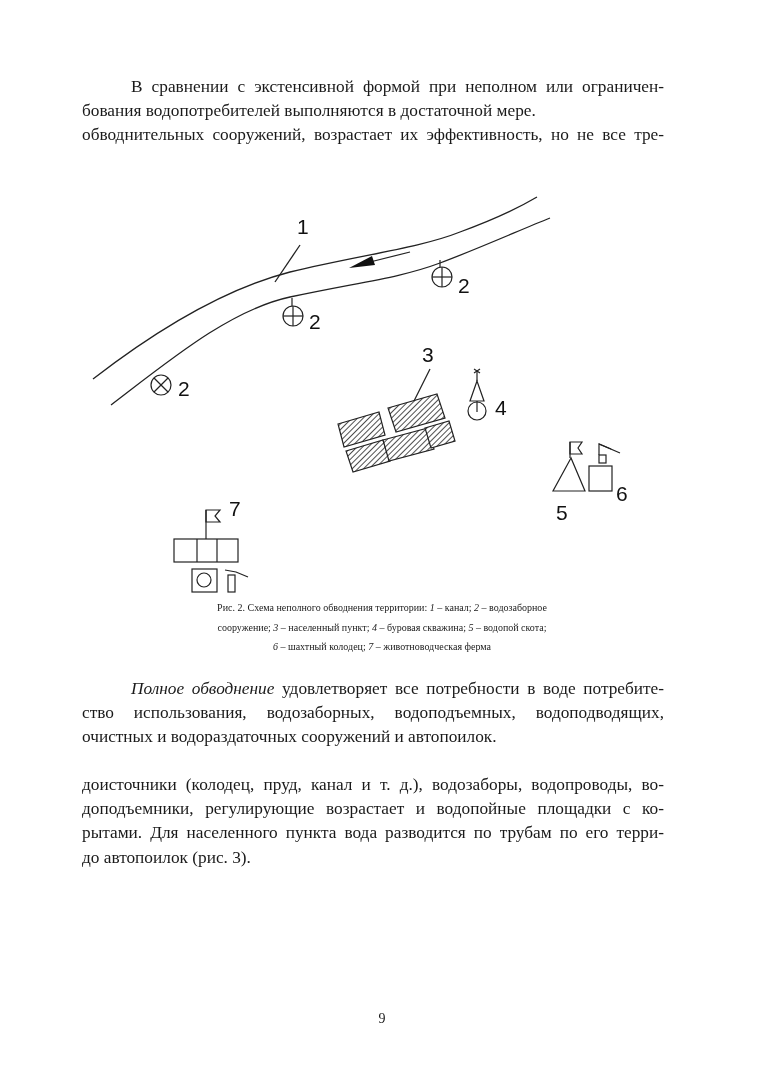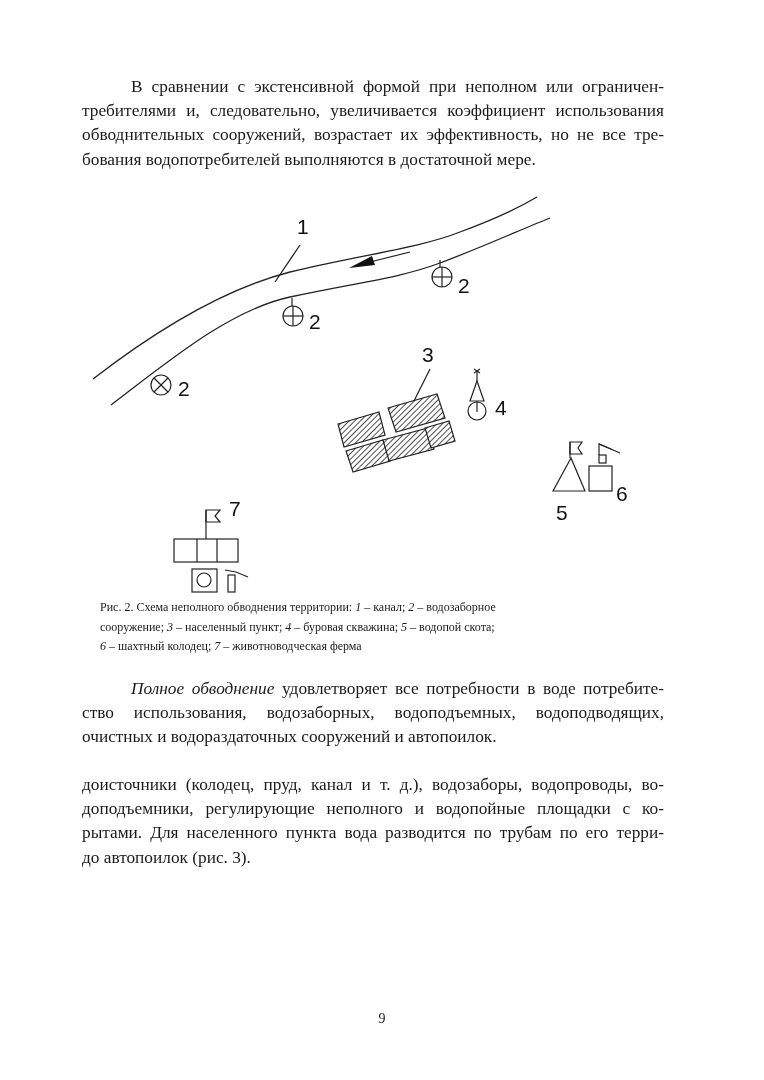--- a/index.html
+++ b/index.html
@@ -7,38 +7,37 @@
            font-family: "Liberation Serif", "DejaVu Serif", serif; color: #1a1a1a; }
     .page { position: absolute; left: 0; top: 0; width: 764px; height: 1080px; }
     .para { position: absolute; left: 74px; width: 582px; font-size: 17.3px; line-height: 24.2px;
             text-align: justify; margin: 8px; }
     .para .line { display: block; text-align: justify; text-align-last: justify; height: 24.2px; white-space: nowrap; }
     .para .line.last { text-align-last: left; }
     .indent { padding-left: 49px; }
     #p1 { top: 67px; }
     #p2 { top: 669px; }
     #p3 { top: 765px; }
-    .caption { position: absolute; left: 100px; width: 564px; top: 598px; font-size: 12px;
-               line-height: 19.5px; margin: 0; }
+    .caption { position: absolute; left: 100px; width: 564px; top: 598px; font-size: 10px;
+               line-height: 19.5px; text-align: center; margin: 0; }
     .caption em { font-style: italic; }
     .pagenum { position: absolute; top: 1011px; left: 0; width: 764px; text-align: center; font-size: 14px; }
     svg.fig { position: absolute; left: 0; top: 0; }
     .lbl { font-family: "Liberation Sans", "DejaVu Sans", sans-serif; font-size: 21px; fill: #111; }
     em.term { font-style: italic; }
   </style>
 </head>
 <body>
 
 <div class="page">
 
   <p class="para" id="p1">
     <span class="line indent">В сравнении с экстенсивной формой при неполном или ограничен-</span>
-    <span class="line">требителями и, следовательно, увеличивается коэффициент использования</span>
+    <span class="line last">бования водопотребителей выполняются в достаточной мере.</span>
     <span class="line">обводнительных сооружений, возрастает их эффективность, но не все тре-</span>
-    <span class="line last">бования водопотребителей выполняются в достаточной мере.</span>
   </p>
 
   <svg class="fig" width="764" height="600" viewBox="0 0 764 600">
     <defs>
       <pattern id="hatch" patternUnits="userSpaceOnUse" width="4" height="4" patternTransform="rotate(45)">
         <rect width="4" height="4" fill="#ffffff"></rect>
         <line x1="0" y1="0" x2="0" y2="4" stroke="#222" stroke-width="1.6"></line>
       </pattern>
     </defs>
 
@@ -132,19 +131,19 @@
   </p>
 
   <p class="para" id="p2">
     <span class="line indent"><em class="term">Полное обводнение</em><span> удовлетворяет все потребности в воде потребите-</span></span>
     <span class="line">ство использования, водозаборных, водоподъемных, водоподводящих,</span>
     <span class="line last">очистных и водораздаточных сооружений и автопоилок.</span>
   </p>
 
   <p class="para" id="p3">
     <span class="line">доисточники (колодец, пруд, канал и т. д.), водозаборы, водопроводы, во-</span>
-    <span class="line">доподъемники, регулирующие неполного и водопойные площадки с ко-</span>
+    <span class="line">доподъемники, регулирующие возрастает и водопойные площадки с ко-</span>
     <span class="line">рытами. Для населенного пункта вода разводится по трубам по его терри-</span>
     <span class="line last">до автопоилок (рис. 3).</span>
   </p>
 
   <div class="pagenum">9</div>
 </div>
 
 </body></html>

